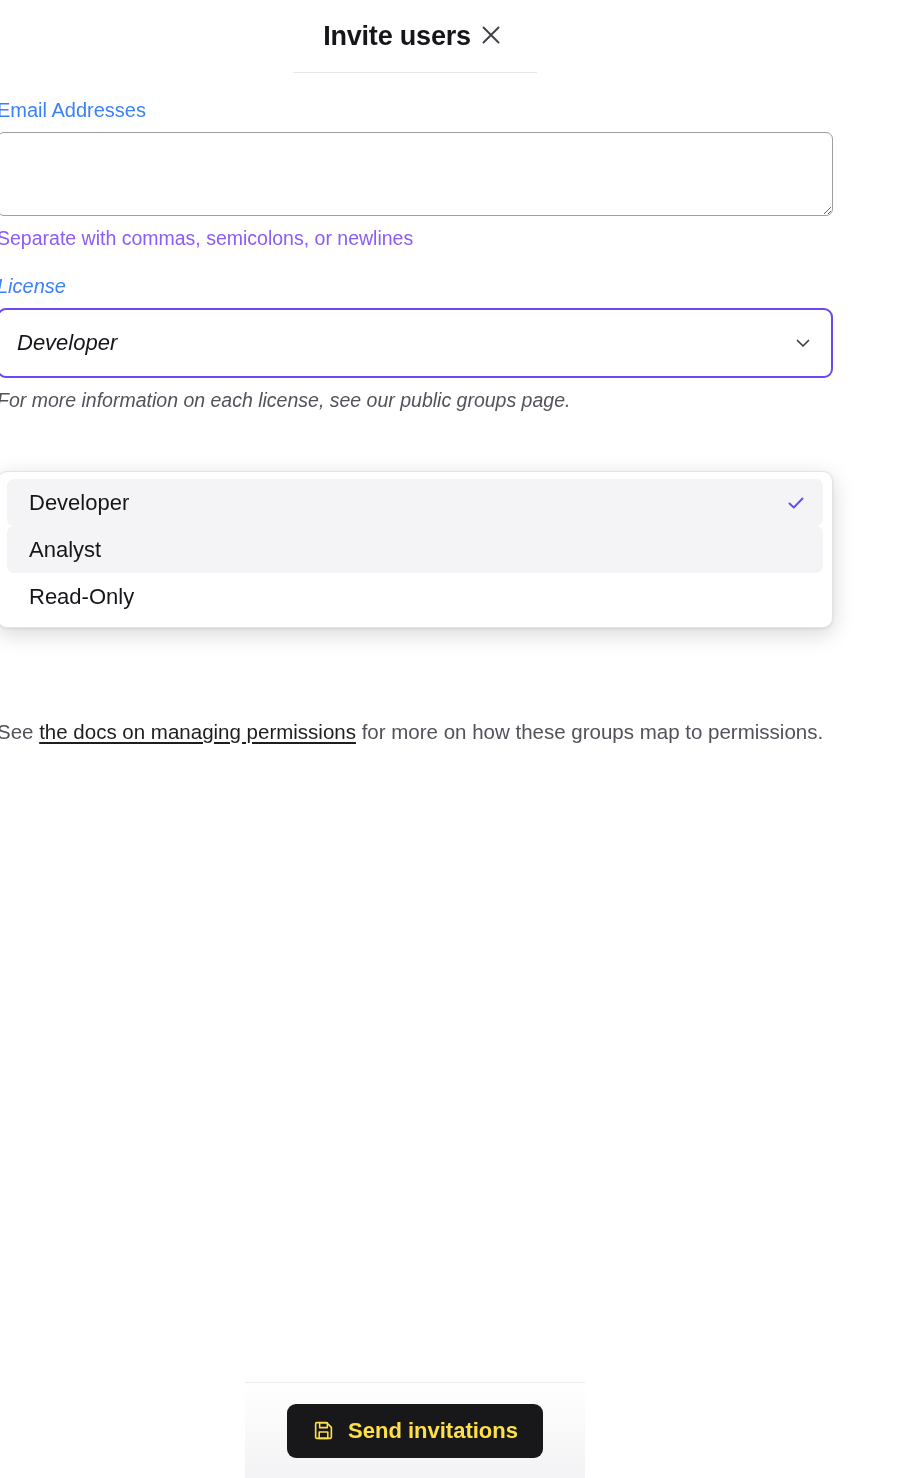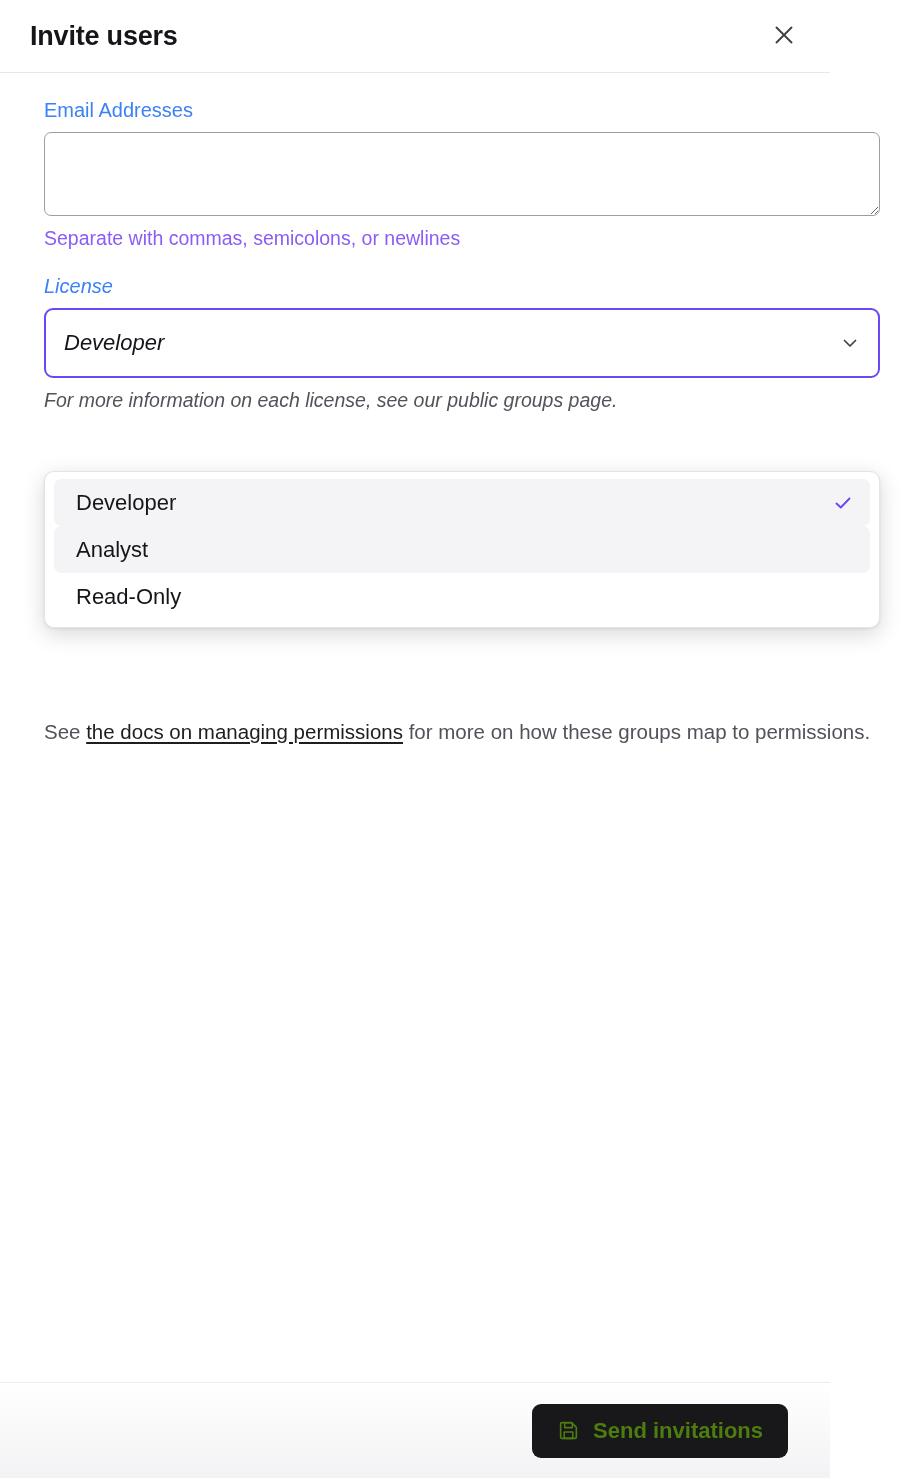--- a/index.html
+++ b/index.html
@@ -15,20 +15,21 @@
     color: #1a1a1a;
     overflow: hidden;
   }
   .dialog {
     position: relative;
     width: 830px;
     height: 1478px;
     display: flex;
     flex-direction: column;
     background: #ffffff;
+    align-items: center;
   }
   
   .dialog-header {
     height: 73px;
     flex: 0 0 73px;
     border-bottom: 1px solid #e7e7ea;
     display: flex;
     align-items: center;
     justify-content: space-between;
     padding: 0 26px 0 30px;
@@ -171,21 +172,21 @@
     justify-content: flex-end;
     padding: 0 42px;
   }
   .primary-btn {
     display: inline-flex;
     align-items: center;
     gap: 13px;
     height: 54px;
     padding: 0 25px;
     background: #18181b;
-    color: #4d7c0f;
+    color: #fde047;
     border: none;
     border-radius: 9px;
     font-size: 22px;
     font-weight: bold;
     font-family: "Liberation Sans", sans-serif;
     cursor: pointer;
   }
   .btn-icon { display: flex; align-items: center; }
 </style>
 </head>

